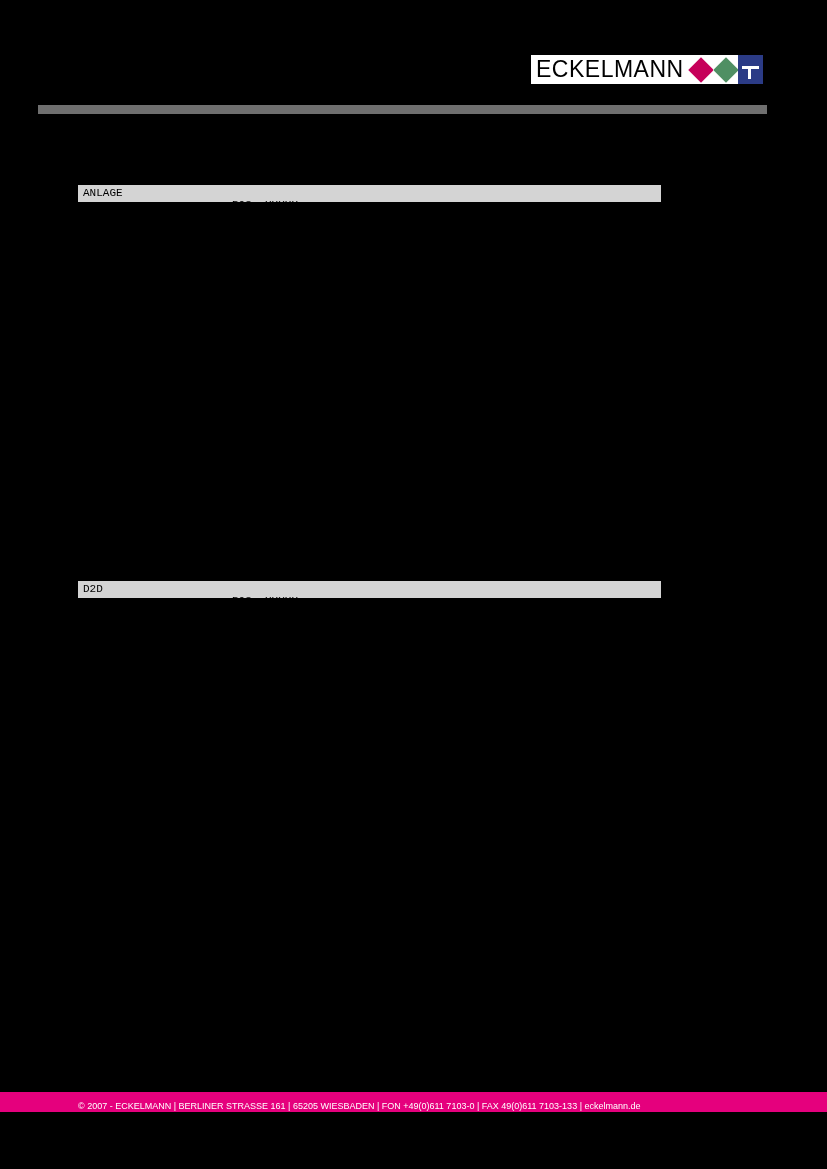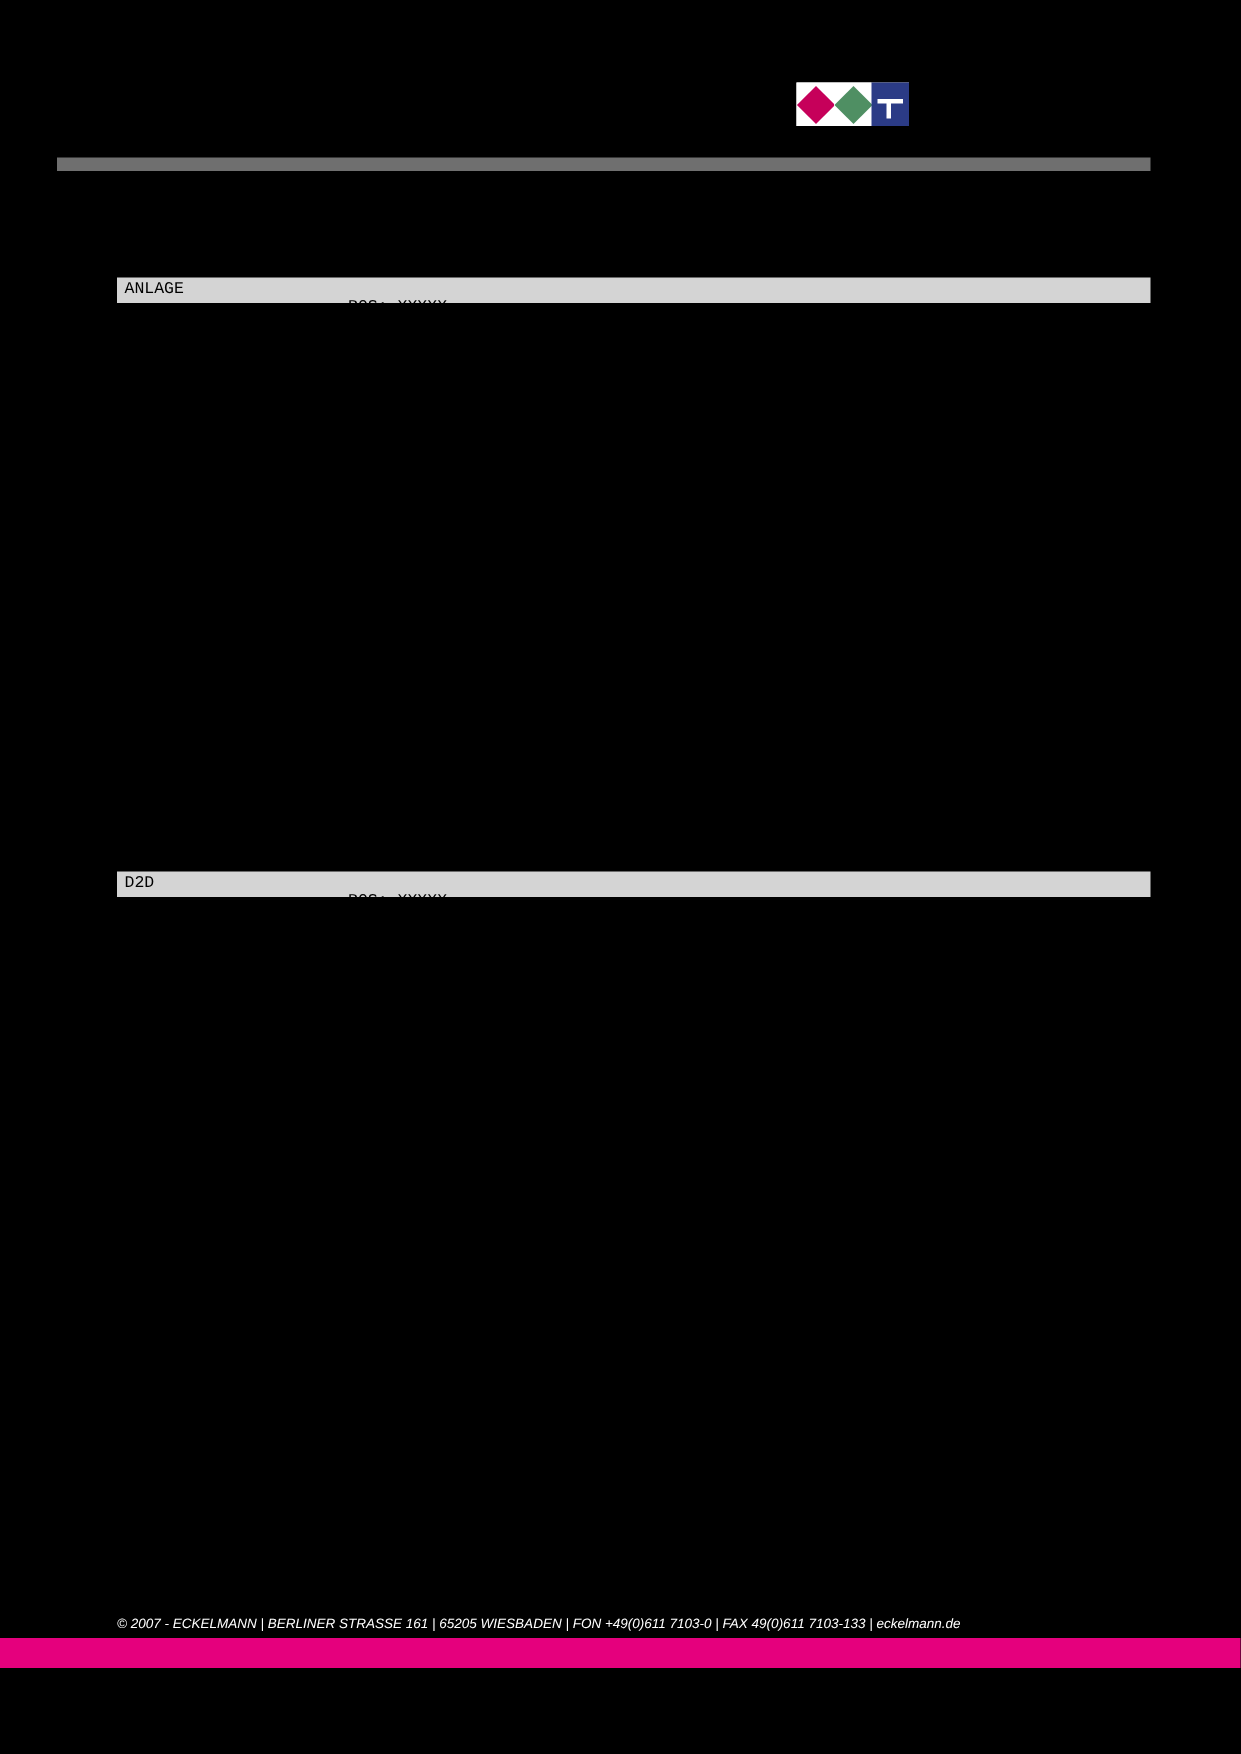--- a/index.html
+++ b/index.html
@@ -85,21 +85,21 @@
     top: 105px;
     width: 729px;
     height: 9px;
     background: #6f6f6f;
   }
 
   
   .section-bar {
     position: absolute;
     left: 78px;
-    width: 689px;
+    width: 583px;
     height: 17px;
     background: #d4d4d4;
     color: #000000;
     font-family: "Liberation Mono", monospace;
     font-size: 11px;
     line-height: 17px;
     white-space: pre;
   }
   .section-bar .col-name {
     position: absolute;
@@ -119,33 +119,33 @@
     position: absolute;
     left: 0;
     top: 1092px;
     width: 827px;
     height: 20px;
     background: #e5007d;
   }
   .footer-text {
     position: absolute;
     left: 78px;
-    top: 1076px;
+    top: 1100px;
     color: #ffffff;
     font-family: "Liberation Sans", sans-serif;
     font-size: 9px;
     line-height: 12px;
     white-space: nowrap;
-    font-style: italic;
   }
 </style>
 </head>
 <body>
 
 <div class="logo-block">
+  <div class="logo-word">ECKELMANN</div>
   <div class="logo-marks">
     <div class="mark mark-pink">
         <div class="diamond"></div>
       </div>
     <div class="mark mark-green">
         <div class="diamond"></div>
       </div>
     <div class="mark mark-blue">
       <div class="bar-h"></div>
       <div class="bar-v"></div>

